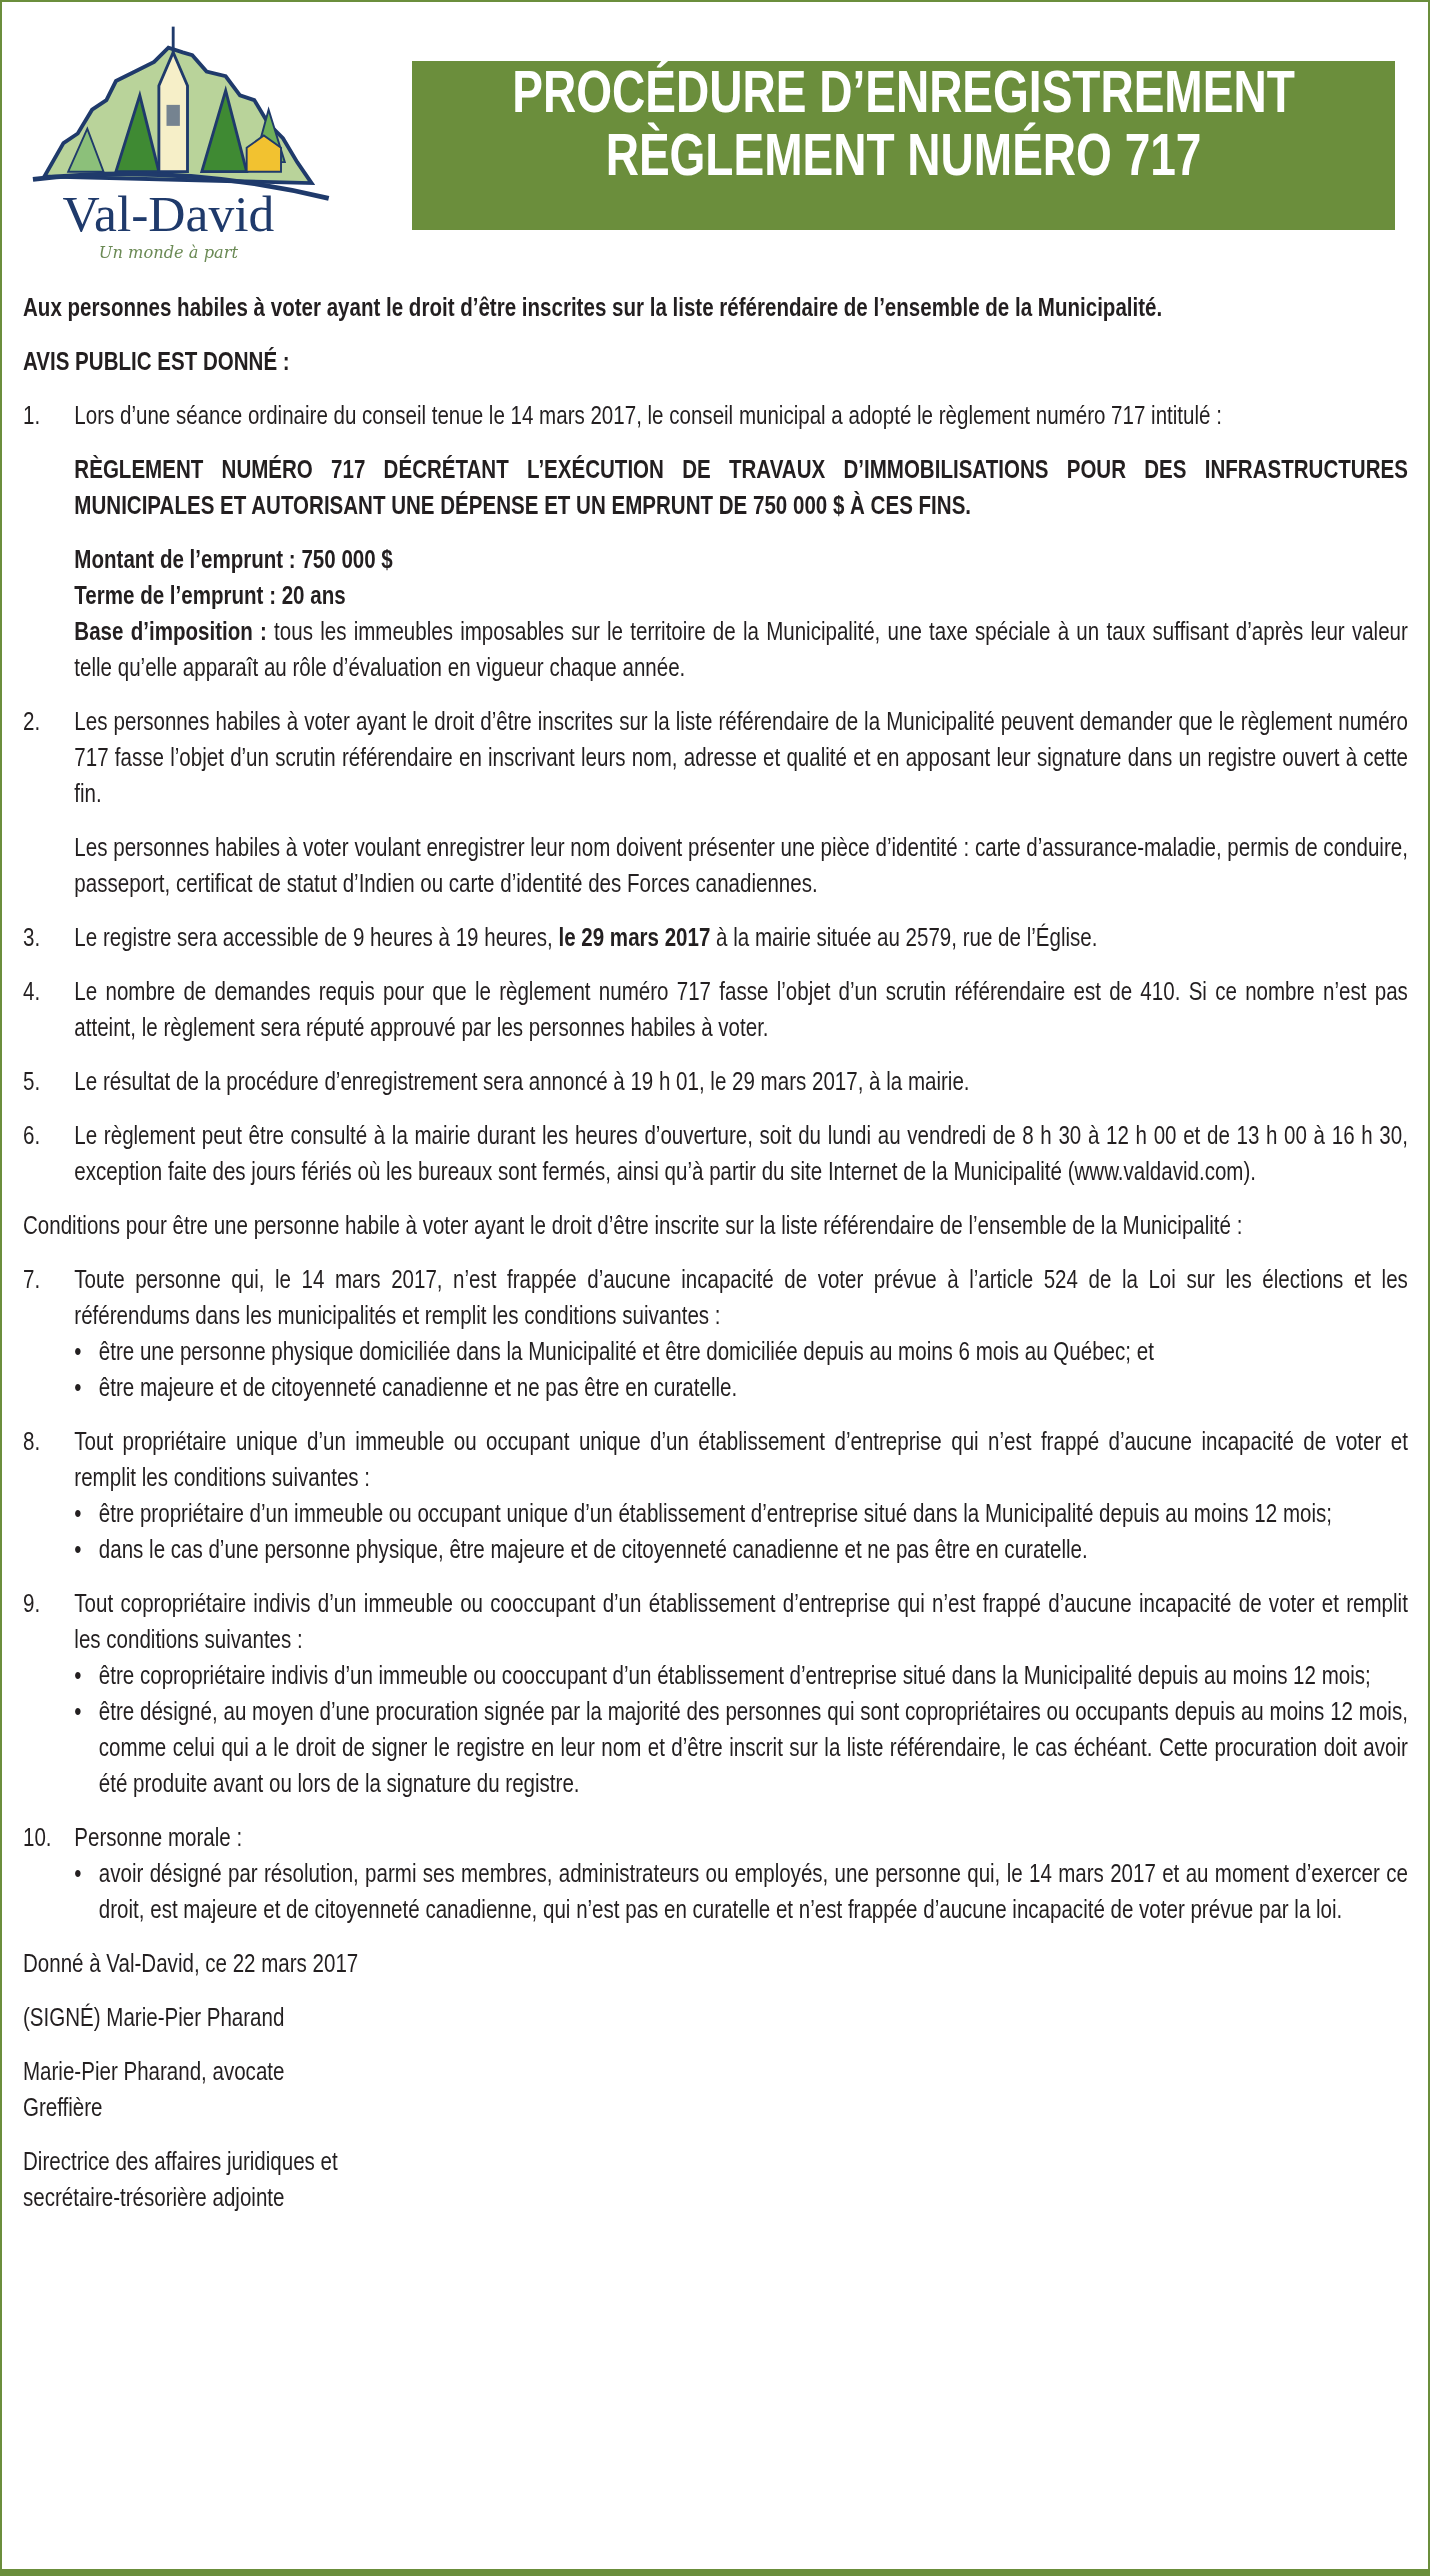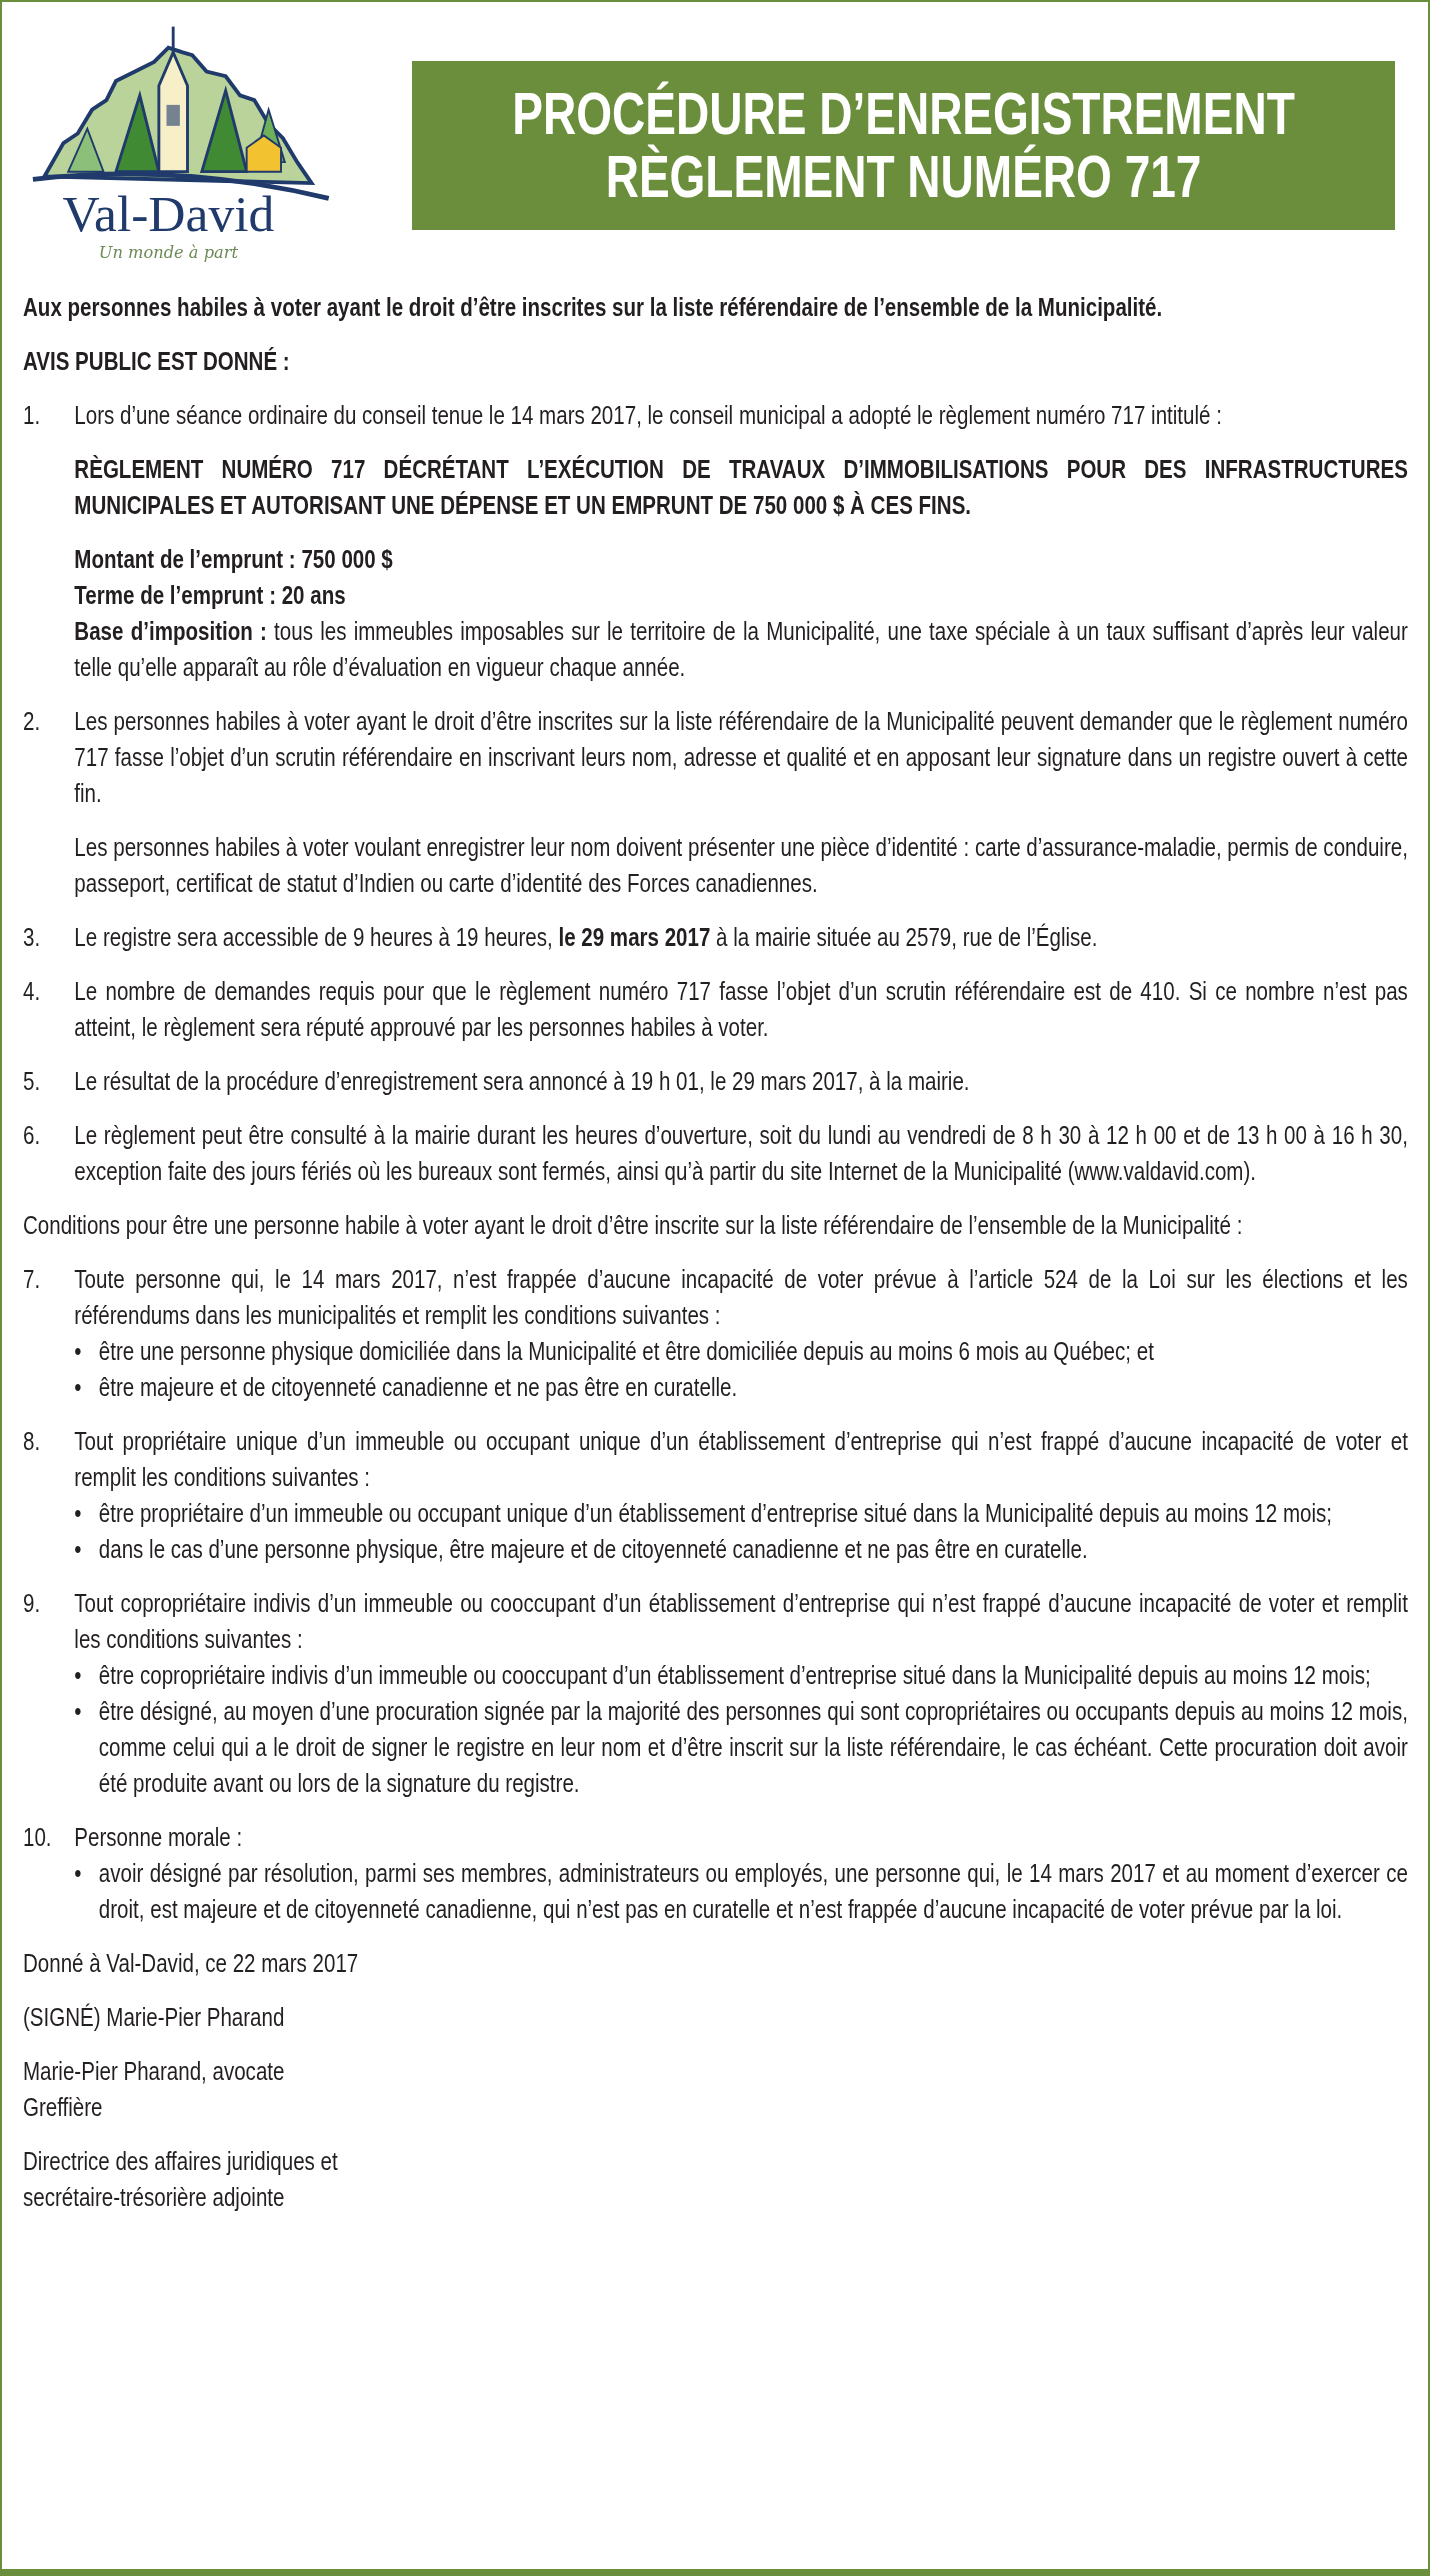--- a/index.html
+++ b/index.html
@@ -7,21 +7,21 @@
   .frame {
     position: absolute; left: 0; top: 0;
     width: 1430px; height: 2576px; box-sizing: border-box;
     border-left: 2.9px solid #6b8e3c; border-right: 2.9px solid #6b8e3c;
     border-top: 2.9px solid #6b8e3c; border-bottom: 7.6px solid #6b8e3c;
     background: #fff;
   }
   .logo { position: absolute; left: 23px; top: 17px; width: 325px; height: 250px; }
   .banner {
     position: absolute; left: 410px; top: 59px; width: 983px; height: 169px;
-    background: #6b8e3c; display: flex; align-items: center; justify-content: center;
+    background: #6b8e3c; display: flex; align-items: flex-start; justify-content: center;
   }
   .banner-inner {
     color: #fff; font-family: "Liberation Sans", sans-serif; font-weight: bold;
     font-size: 59px; line-height: 63px; text-align: center;
     transform: scaleX(0.78); transform-origin: center; white-space: nowrap;
   }
   
   .body {
     position: absolute; left: 21px; top: 287px;
     width: 1753px; 

